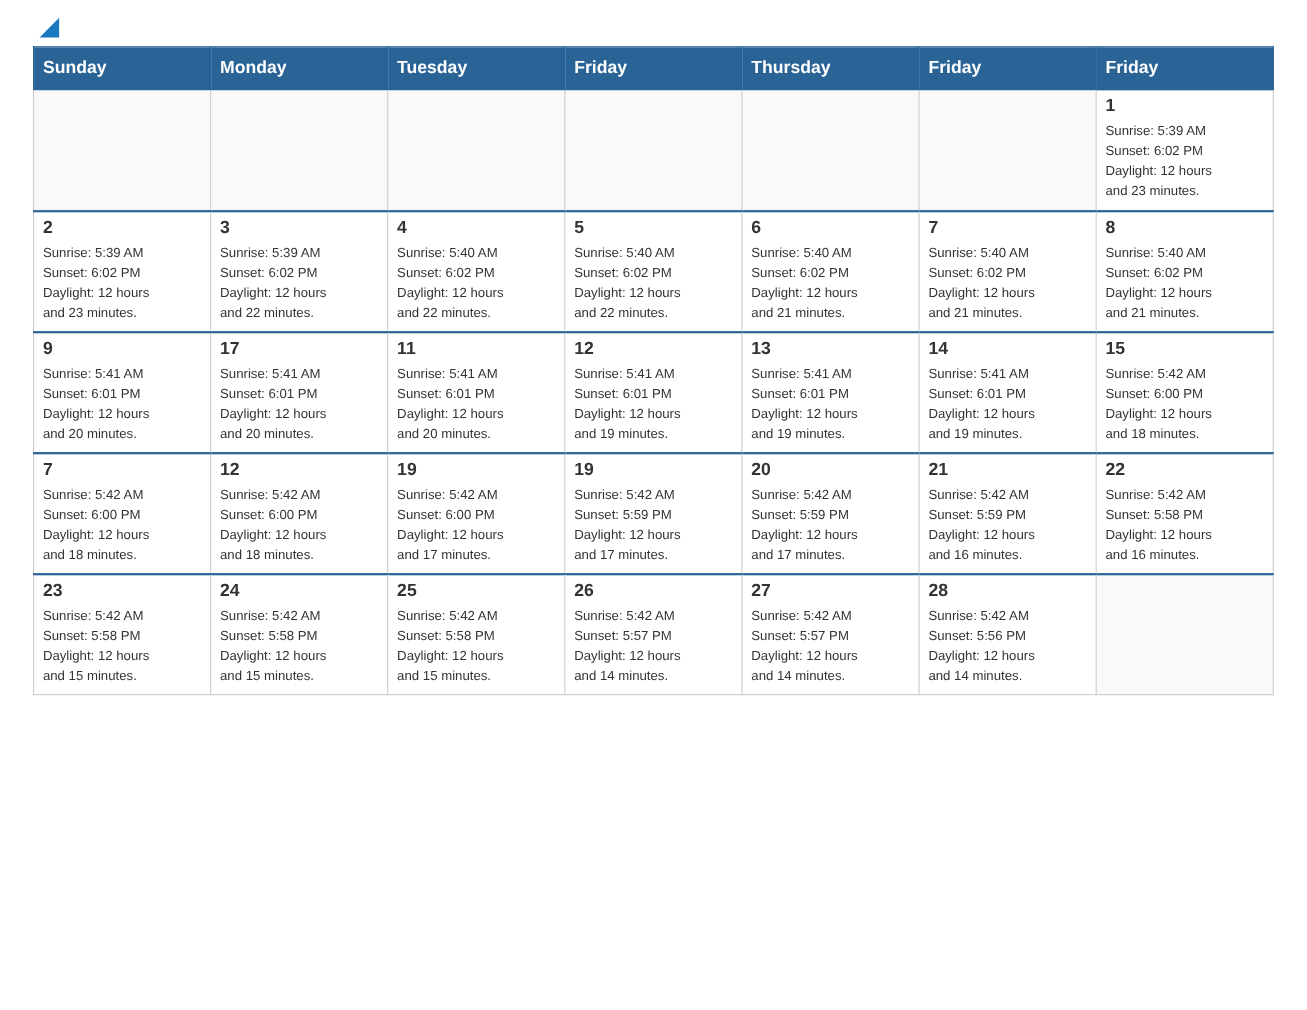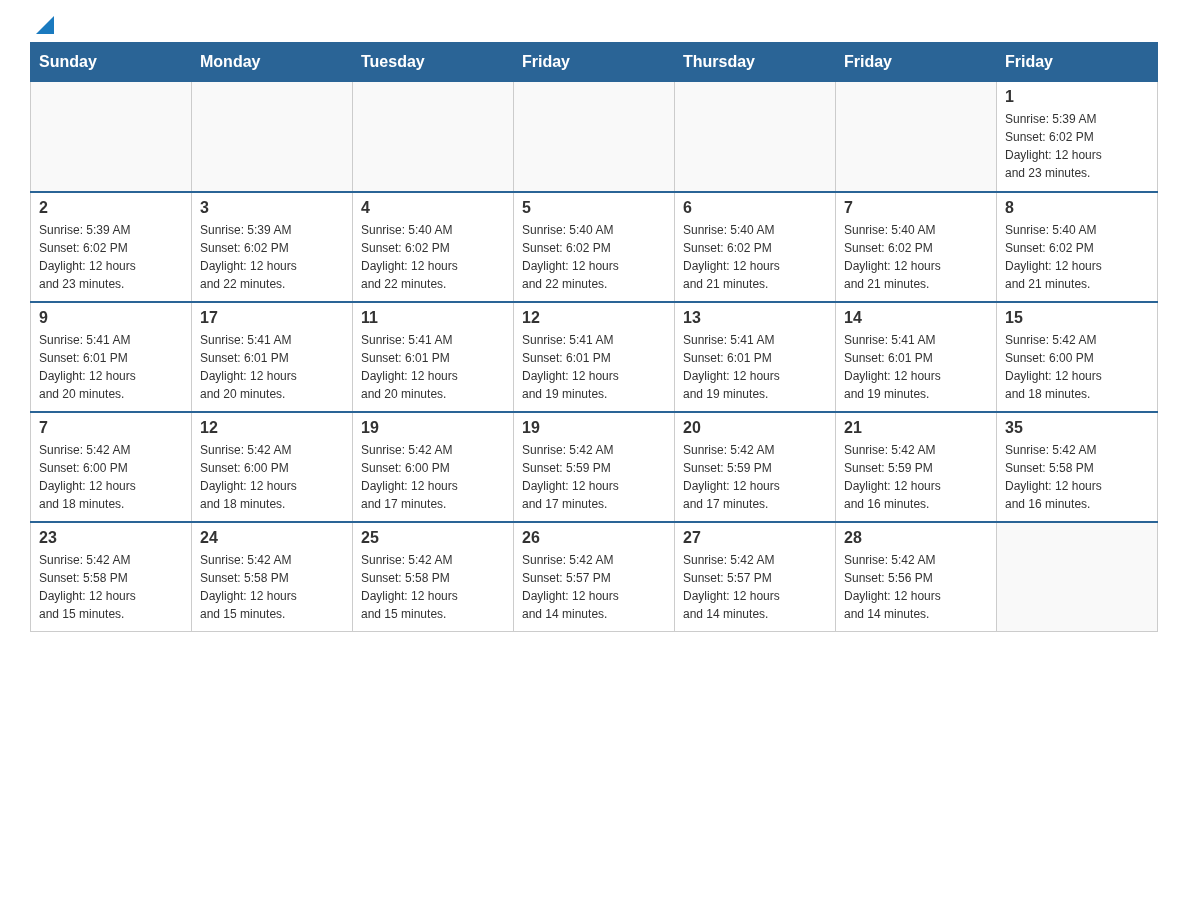--- a/index.html
+++ b/index.html
@@ -274,21 +274,21 @@
 and 17 minutes.</div>
         </td>
         <td>
           <span class="day-number">21</span>
           <div class="day-info" style="white-space: pre-line;">Sunrise: 5:42 AM
 Sunset: 5:59 PM
 Daylight: 12 hours
 and 16 minutes.</div>
         </td>
         <td>
-          <span class="day-number">35</span>
+          <span class="day-number">22</span>
           <div class="day-info" style="white-space: pre-line;">Sunrise: 5:42 AM
 Sunset: 5:58 PM
 Daylight: 12 hours
 and 16 minutes.</div>
         </td>
       </tr>
       <tr class="row-separator">
         <td>
           <span class="day-number">23</span>
           <div class="day-info" style="white-space: pre-line;">Sunrise: 5:42 AM

